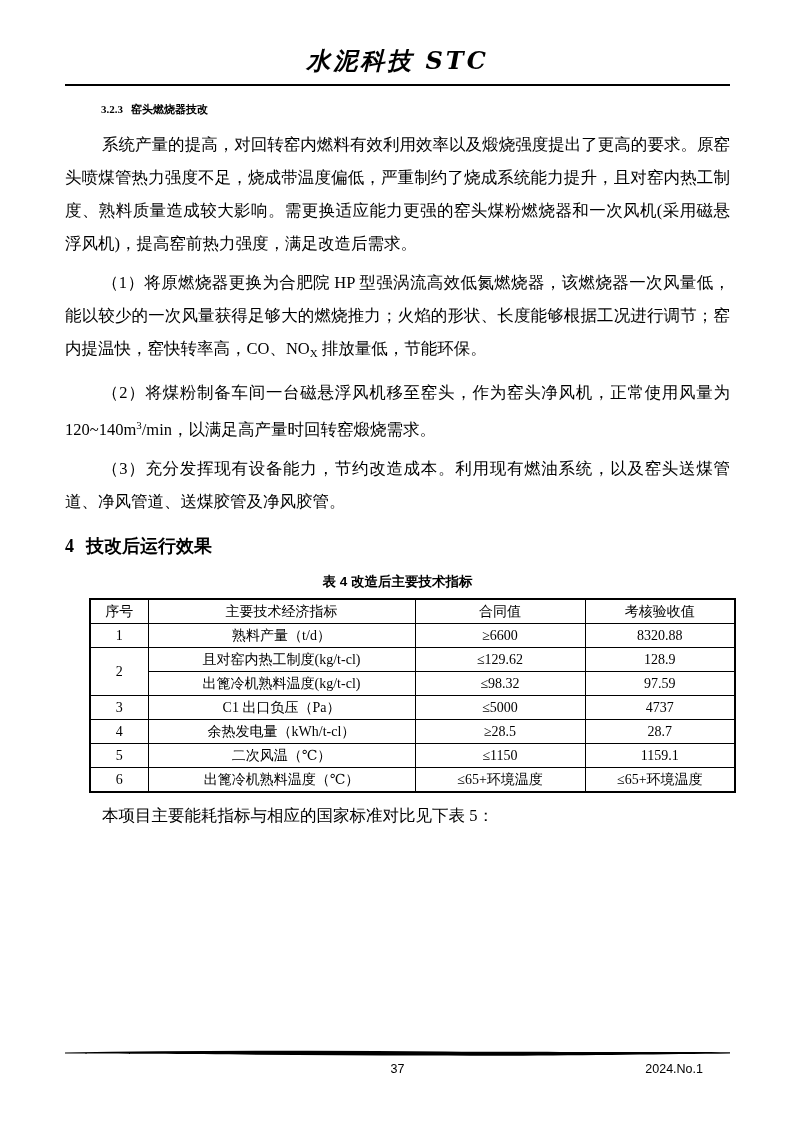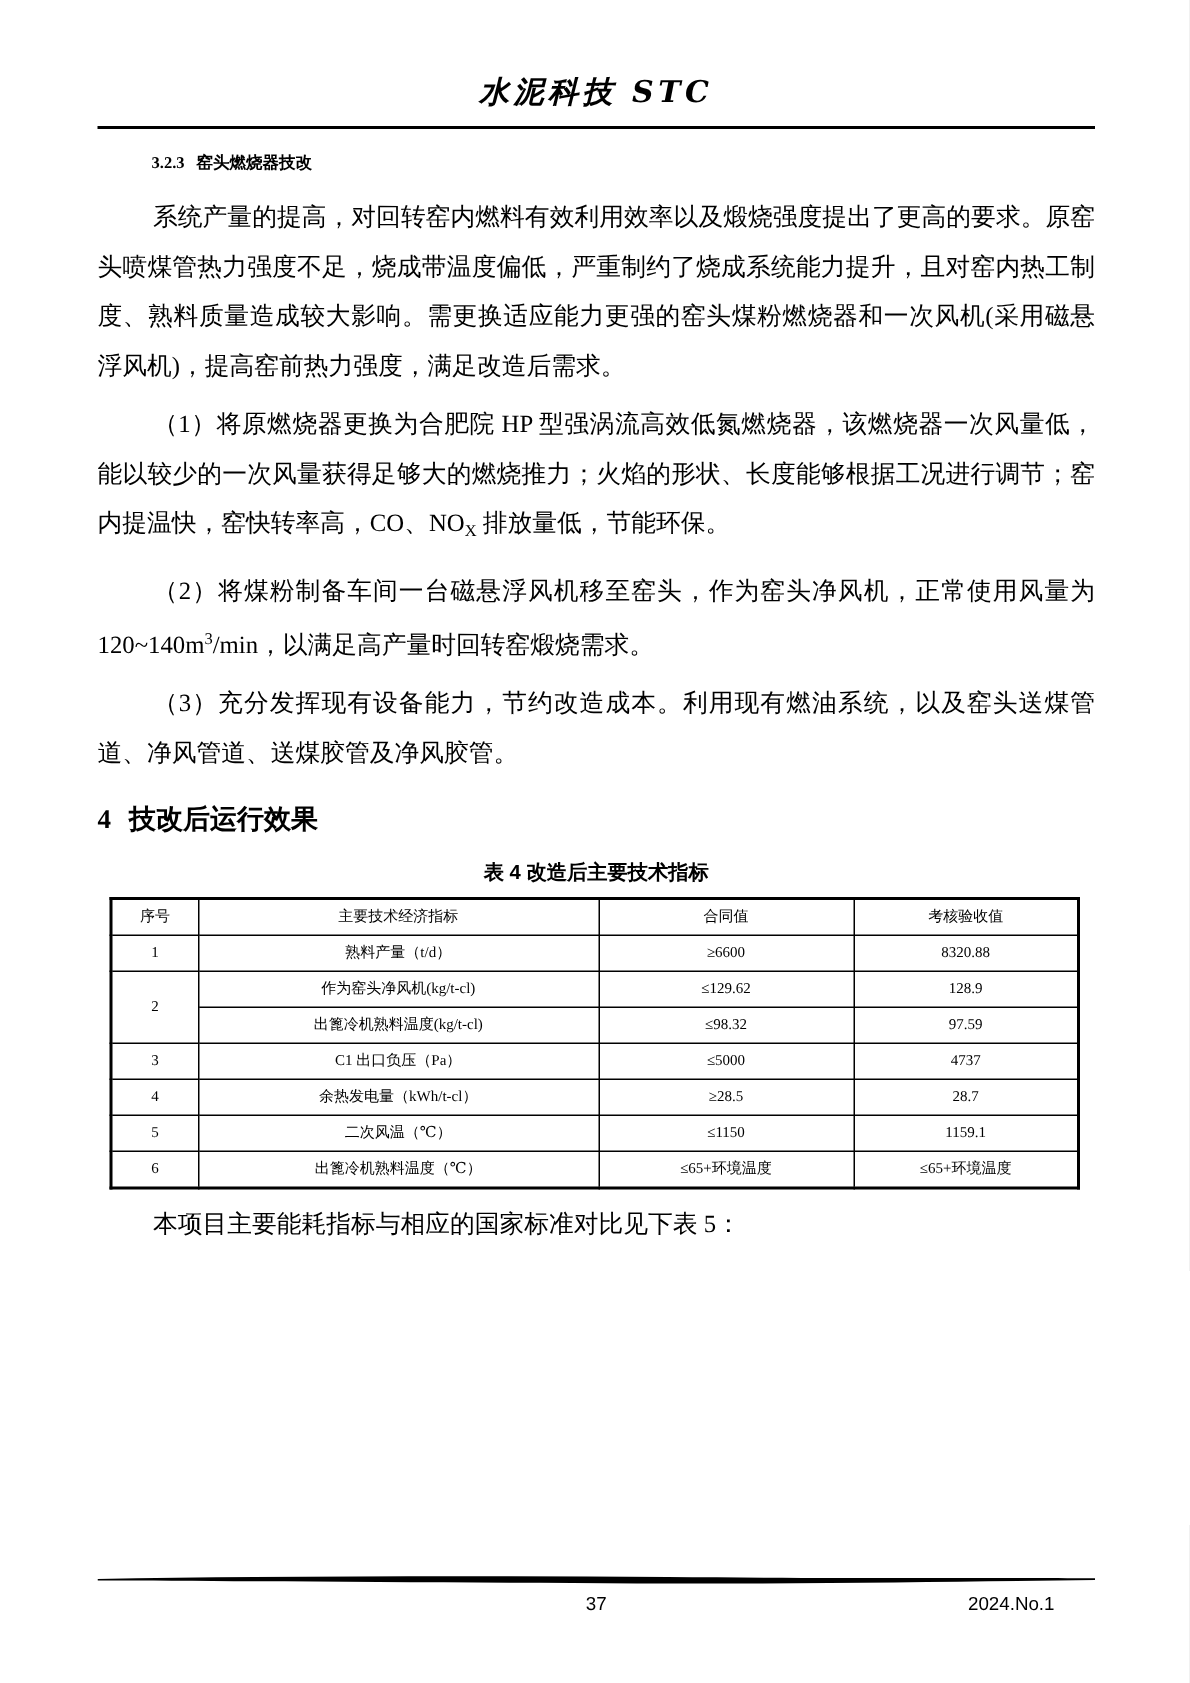--- a/index.html
+++ b/index.html
@@ -4,21 +4,21 @@
 <style>
   html,body{margin:0;padding:0;background:#e8e8e8;}
   .page{
     position:relative; width:793px; height:1122px; margin:0 auto;
     background:#ffffff; color:#000; overflow:hidden;
     font-family:"Liberation Serif","DejaVu Serif",serif;
     box-sizing:border-box; padding:46px 63px 0 65px;
   }
   .journal-header{
     text-align:center; font-family:"DejaVu Serif","Liberation Serif",serif;
-    font-style:italic; font-weight:bold; font-size:20px; letter-spacing:3px;
+    font-style:italic; font-weight:bold; font-size:24px; letter-spacing:3px;
     line-height:30px;
   }
   .header-rule{ border:none; border-top:2.5px solid #000; margin:8px 0 0 0; }
   .sec-sub{
     margin:10px 0 0 0; padding-left:36px;
     font-family:"Liberation Sans","DejaVu Sans",sans-serif;
     font-weight:bold; font-size:11px; line-height:26px;
   }
   .sec-sub .num{ margin-right:8px; font-family:"Liberation Serif",serif; }
   .sec-main{
@@ -33,23 +33,23 @@
   }
   p.body.first{ margin-top:6px; }
   sub.inline-sub{ font-size:11px; vertical-align:-3px; }
   sup.inline-sup{ font-size:11px; vertical-align:6px; }
   .table-caption{
     margin-top:12px; text-align:center;
     font-family:"Liberation Sans","DejaVu Sans",sans-serif;
     font-weight:bold; font-size:13.5px; line-height:20px;
   }
   table.spec{
-    border-collapse:collapse; margin:6px 0 0 8px;
+    border-collapse:collapse; margin:6px 0 0 24px;
     width:645px; table-layout:fixed;
-    font-size:10px; line-height:16px;
+    font-size:14px; line-height:16px;
   }
   table.spec th, table.spec td{
     border:1px solid #000; text-align:center; vertical-align:middle;
     font-weight:normal; padding:3px 2px; height:17px;
   }
   table.spec{ border:2px solid #000; }
   col.c-no{width:58px;} col.c-ind{width:267px;} col.c-con{width:170px;} col.c-acc{width:150px;}
   .after-table{ margin-top:14px; }
   .footer{
     position:absolute; left:65px; right:63px; top:1048px;
@@ -102,21 +102,21 @@
     </thead>
     <tbody>
       <tr>
         <td>1</td>
         <td>熟料产量（t/d）</td>
         <td>≥6600</td>
         <td>8320.88</td>
       </tr>
       <tr>
         <td rowspan="2">2</td>
-        <td>作为窑头净风机(kg/t-cl)</td>
+        <td>且对窑内热工制度(kg/t-cl)</td>
         <td>≤129.62</td>
         <td>128.9</td>
       </tr>
       <tr>
         <td>出篦冷机熟料温度(kg/t-cl)</td>
         <td>≤98.32</td>
         <td>97.59</td>
       </tr>
       <tr>
         <td>3</td>

